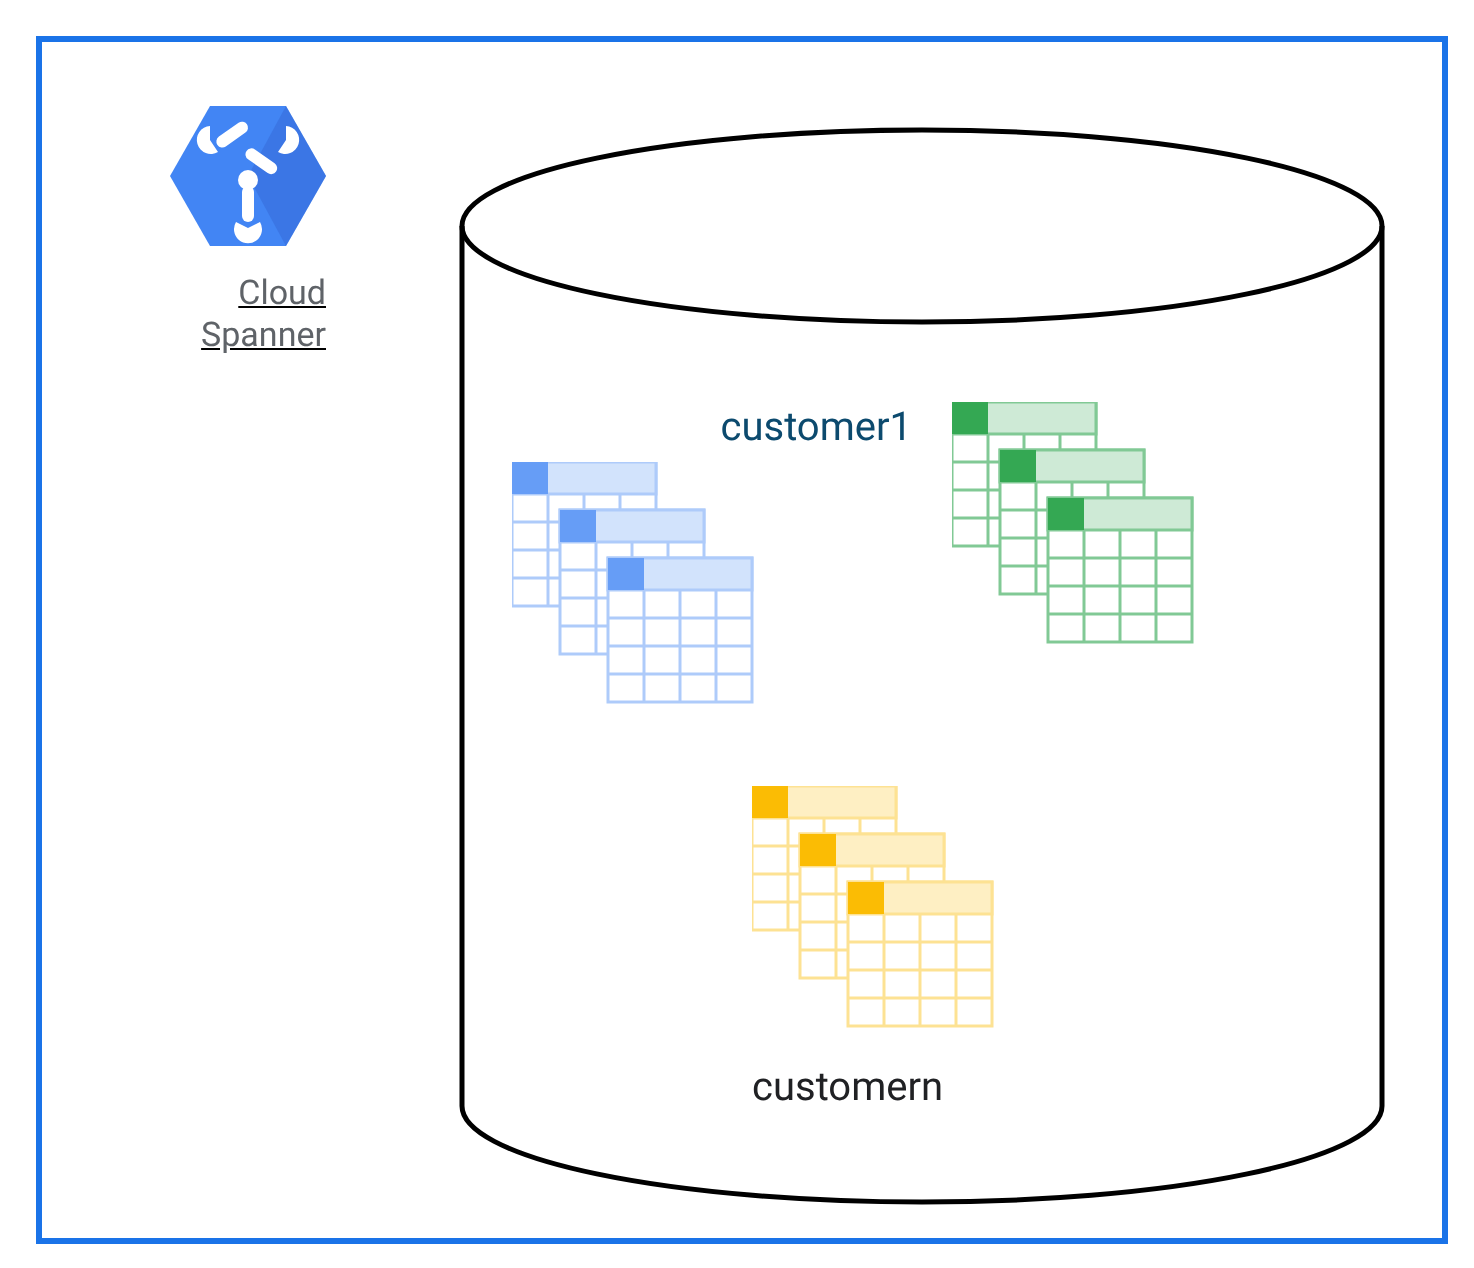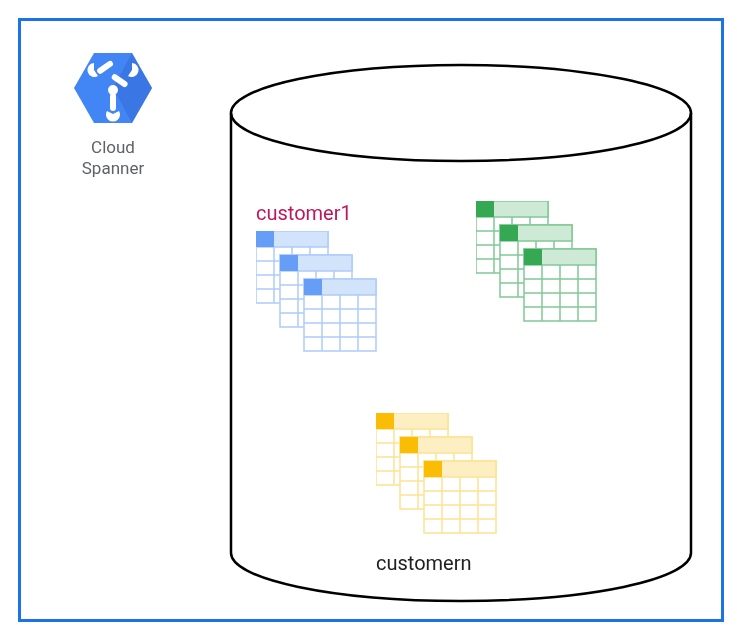--- a/index.html
+++ b/index.html
@@ -21,44 +21,46 @@
     width: 700px;
     height: 598px;
     border: 3px solid #1a73e8;
     background: #fff;
   }
   .icon-block {
     position: absolute;
     left: 42px;
     top: 32px;
     width: 100px;
-    text-align: center;
+    text-align: right;
+    text-decoration: underline;
   }
   .label {
     color: #5f6368;
     font-size: 17px;
     margin-top: 10px;
     line-height: 1.25;
   }
   .cylinder {
     position: absolute;
     left: 200px;
     top: 42px;
     width: 480px;
     height: 540px;
   }
   .table-group {
     position: absolute;
     width: 200px;
   }
   .table-group .title {
     font-size: 20px;
-    color: #be185d;
+    color: #0c4a6e;
     margin-bottom: 6px;
     white-space: nowrap;
+    text-align: right;
   }
 </style>
 </head>
 <body>
 
 <div class="canvas">
   <div class="frame">
 
     <div class="icon-block">
       <svg width="78" height="70" viewBox="0 0 78 70">
@@ -157,21 +159,21 @@
       <rect x="48" y="48" width="72" height="16" fill="#CEEAD6" stroke="#81C995" stroke-width="1.5"></rect>
       <rect x="48" y="48" width="18" height="16" fill="#34A853"></rect>
       <line x1="48" y1="78" x2="120" y2="78" stroke="#81C995" stroke-width="1.5"></line>
               <line x1="66" y1="64" x2="66" y2="120" stroke="#81C995" stroke-width="1.5"></line>
               <line x1="48" y1="92" x2="120" y2="92" stroke="#81C995" stroke-width="1.5"></line>
               <line x1="84" y1="64" x2="84" y2="120" stroke="#81C995" stroke-width="1.5"></line>
               <line x1="48" y1="106" x2="120" y2="106" stroke="#81C995" stroke-width="1.5"></line>
               <line x1="102" y1="64" x2="102" y2="120" stroke="#81C995" stroke-width="1.5"></line>
     </g>
           </svg></div>
-        <div class="table-group bottom" style="left: 355px; top: 392px;"><svg width="130" height="130" viewBox="0 0 130 130">
+        <div class="table-group bottom" style="left: 355px; top: 372px;"><svg width="130" height="130" viewBox="0 0 130 130">
     <g>
       <rect x="0" y="0" width="72" height="72" fill="#fff" stroke="#FDE293" stroke-width="1.5"></rect>
       <rect x="0" y="0" width="72" height="16" fill="#FEEFC3" stroke="#FDE293" stroke-width="1.5"></rect>
       <rect x="0" y="0" width="18" height="16" fill="#FBBC04"></rect>
       <line x1="0" y1="30" x2="72" y2="30" stroke="#FDE293" stroke-width="1.5"></line>
               <line x1="18" y1="16" x2="18" y2="72" stroke="#FDE293" stroke-width="1.5"></line>
               <line x1="0" y1="44" x2="72" y2="44" stroke="#FDE293" stroke-width="1.5"></line>
               <line x1="36" y1="16" x2="36" y2="72" stroke="#FDE293" stroke-width="1.5"></line>
               <line x1="0" y1="58" x2="72" y2="58" stroke="#FDE293" stroke-width="1.5"></line>
               <line x1="54" y1="16" x2="54" y2="72" stroke="#FDE293" stroke-width="1.5"></line>

